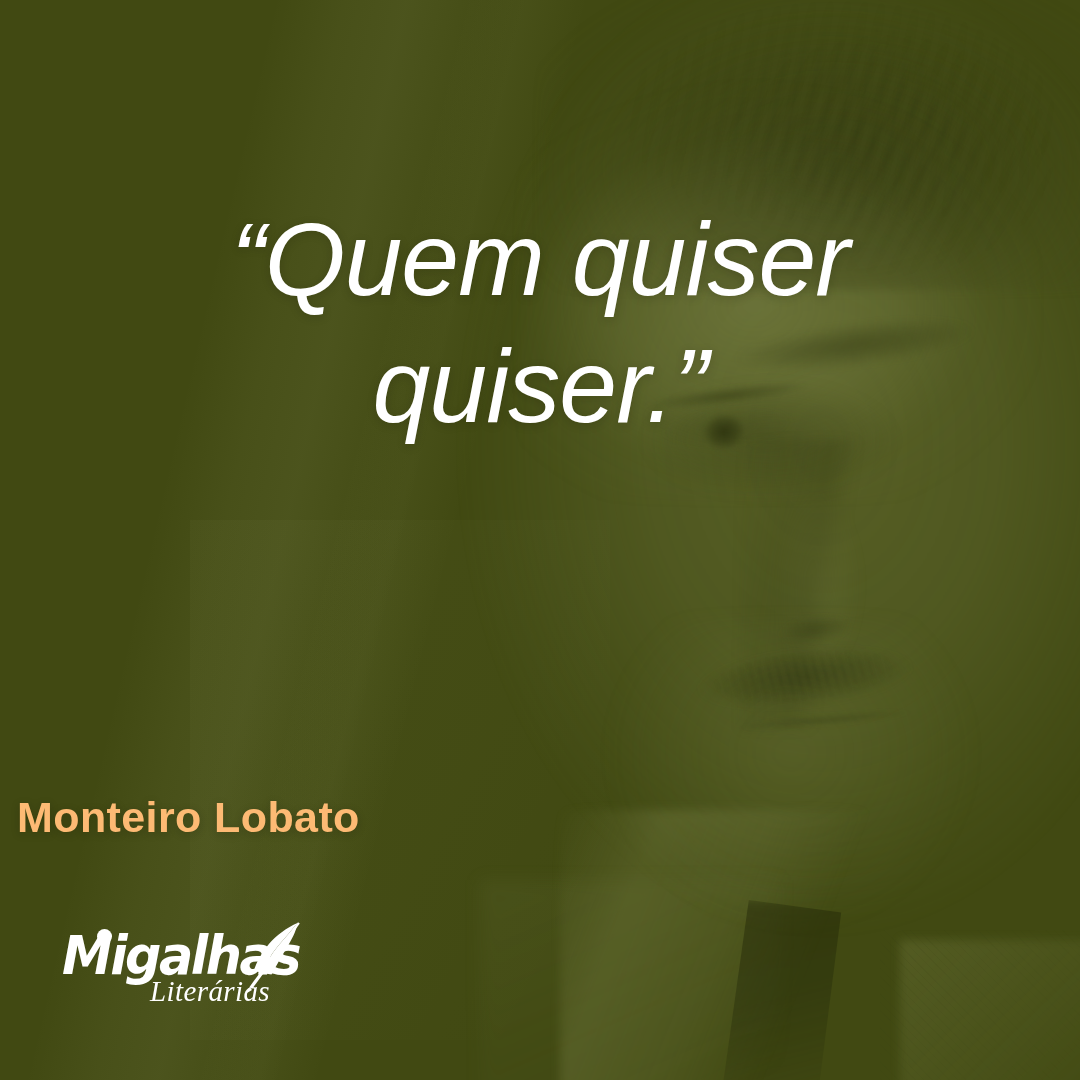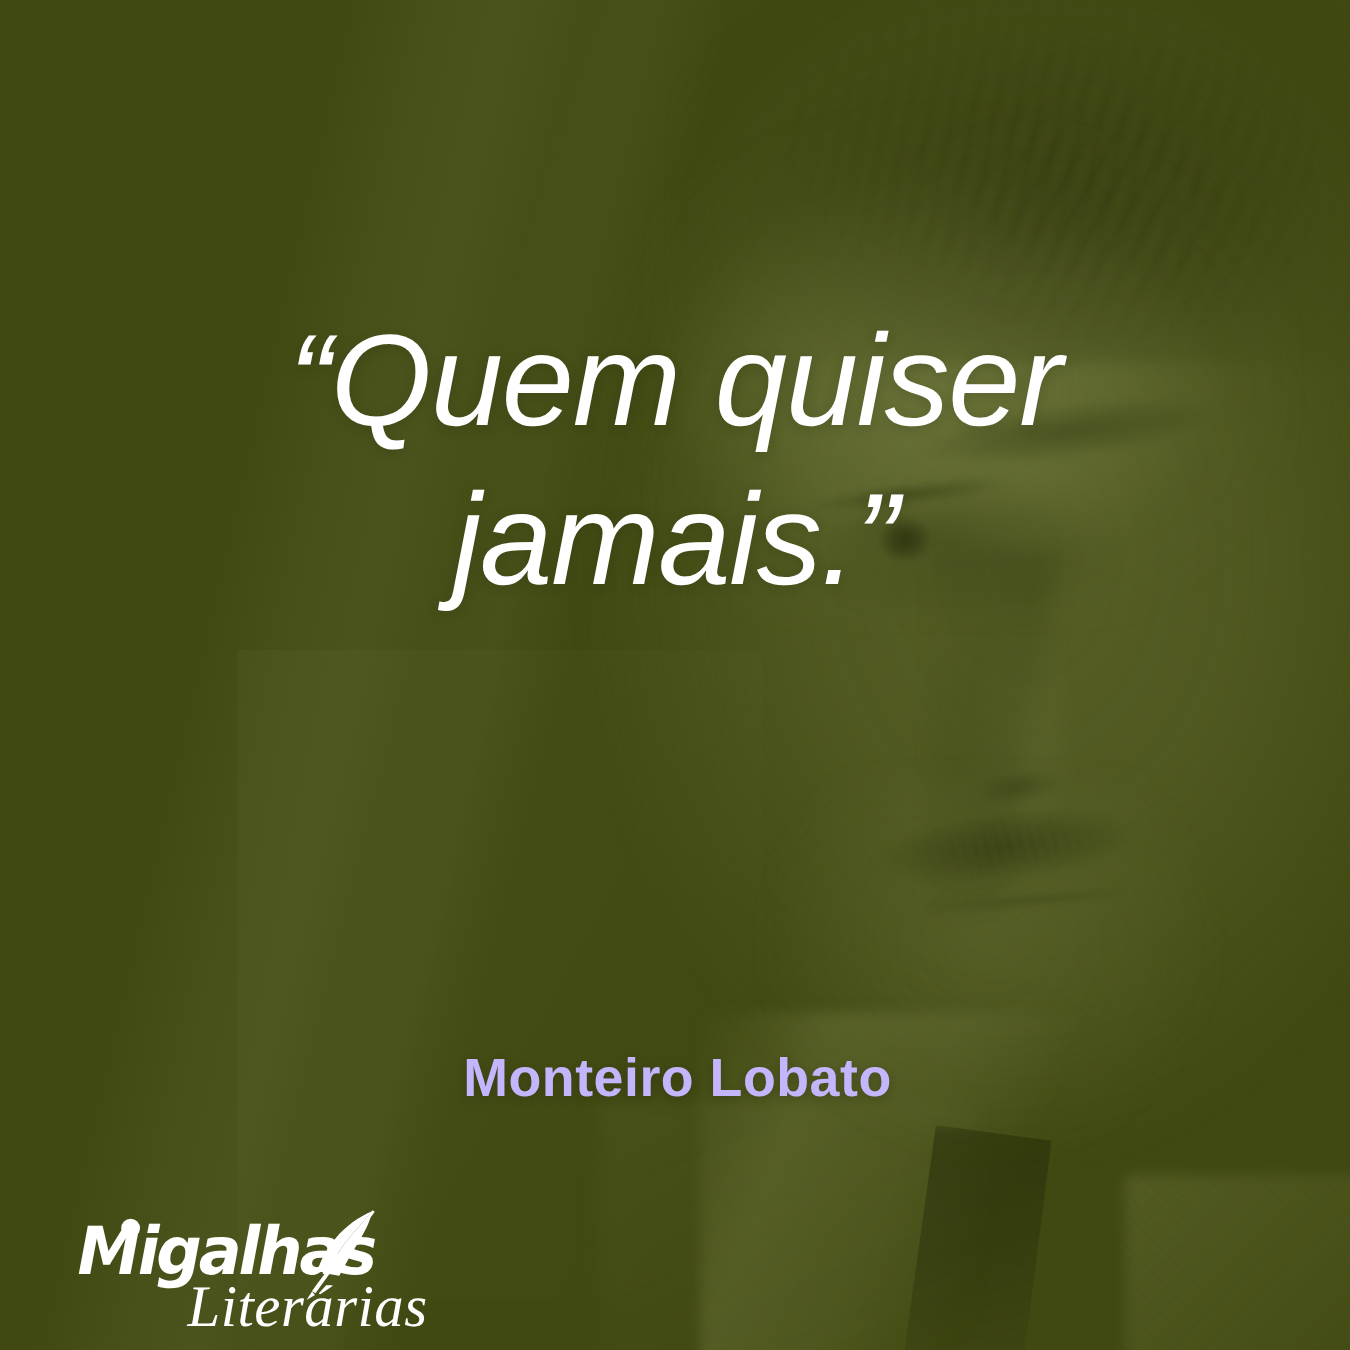--- a/index.html
+++ b/index.html
@@ -376,21 +376,20 @@
         rgba(0,0,0,0) 90%);
     pointer-events: none;
   }
 
   
 
   #content {
     position: absolute;
     inset: 0;
     z-index: 10;
-    margin-top: 46px;
   }
 
   #quote {
     position: absolute;
     left: 0;
     right: 0;
     top: 196px;
     text-align: center;
     color: #ffffff;
     font-family: "Liberation Sans", sans-serif;
@@ -401,25 +400,25 @@
     letter-spacing: -1px;
     padding: 0 120px;
     box-sizing: border-box;
     text-shadow: 0 2px 10px rgba(20,24,4,0.18);
   }
 
   #quote .qline { display: block; white-space: nowrap; }
 
   #author {
     position: absolute;
-    left: 4px;
+    left: 17px;
     right: 0;
     top: 793px;
-    text-align: center;
-    color: #c4b5fd;
+    text-align: left;
+    color: #fdba74;
     font-family: "Liberation Sans", sans-serif;
     font-weight: 700;
     font-size: 43px;
     letter-spacing: 0.4px;
     text-shadow: 0 2px 8px rgba(20,24,4,0.22);
   }
 
   
 
   #logo {
@@ -458,21 +457,21 @@
   }
 
   #logo-literarias {
     position: absolute;
     left: 88px;
     top: 52px;
     color: #ffffff;
     font-family: "Liberation Serif", serif;
     font-style: italic;
     font-weight: 400;
-    font-size: 47px;
+    font-size: 29px;
     letter-spacing: 0.4px;
     line-height: 1;
     text-align: right;
   }
 
   #logo-feather {
     position: absolute;
     left: 178px;
     top: -4px;
     width: 62px;
@@ -508,21 +507,21 @@
   </div>
 
   <div id="light-wedge"></div>
   <div id="light-streak"></div>
   <div id="light-streak-2"></div>
 
   <div id="content">
 
     <div id="quote">
       <span class="qline">“Quem quiser</span>
-      <span class="qline">jamais.”</span>
+      <span class="qline">quiser.”</span>
     </div>
 
     <div id="author">Monteiro Lobato</div>
 
     <div id="logo">
       <div id="logo-migalhas">Migalhas</div>
       <div id="logo-idot"></div>
       <div id="logo-literarias">Literárias</div>
 
       <svg id="logo-feather" viewBox="0 0 62 76" aria-hidden="true">

